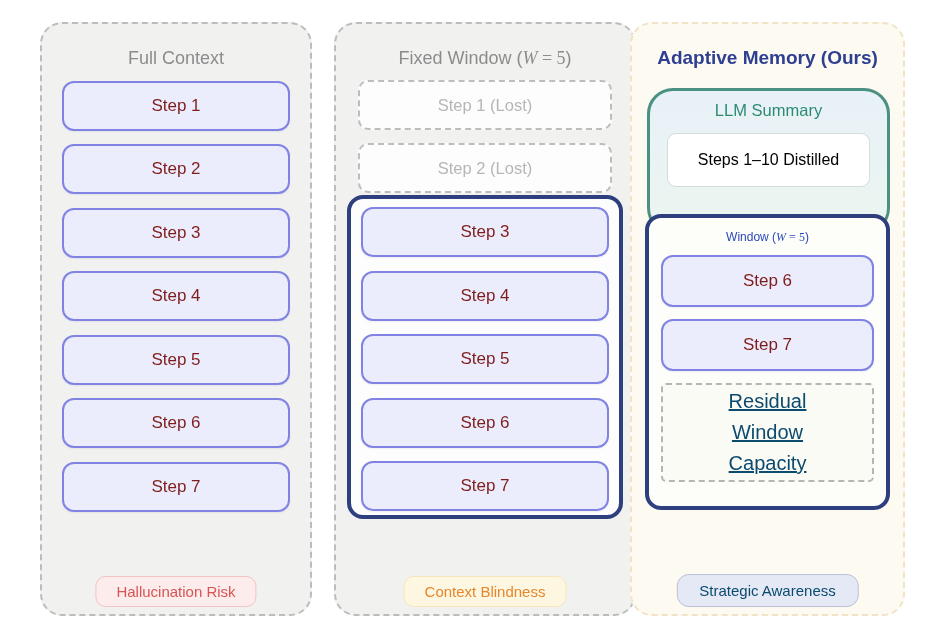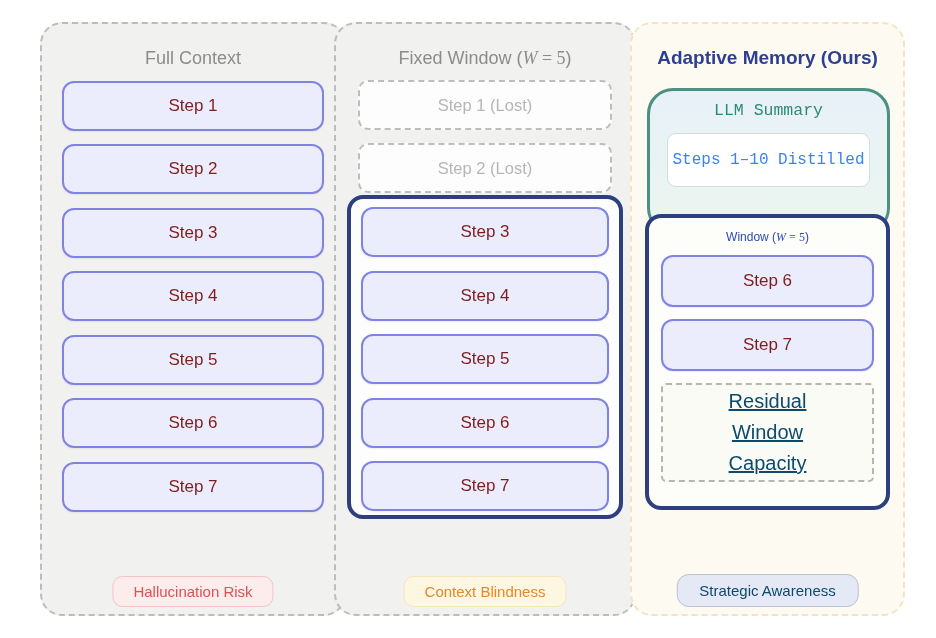--- a/index.html
+++ b/index.html
@@ -21,21 +21,21 @@
     border-radius: 22px;
   }
   .panel-gray {
     background: #f1f1f0;
     border: 2px dashed #bcbcbc;
   }
   .panel-cream {
     background: #fdfaf1;
     border: 2px dashed #f1e3c6;
   }
-  #panel-full    { left: 40px;  width: 306px; }
+  #panel-full    { left: 40px;  width: 272px; }
   #panel-fixed   { left: 334px; width: 302px; }
   #panel-adaptive{ left: 630px; width: 275px; }
 
   .panel-title {
     position: absolute;
     top: 24px; left: 0; right: 0;
     text-align: center;
     font-size: 18px;
     color: #8c8c8c;
     white-space: nowrap;
@@ -95,39 +95,38 @@
   }
   .navy-container .step { left: 10px; right: 10px; }
 
   .llm-box {
     position: absolute;
     top: 64px; left: 15px; right: 13px;
     height: 146px;
     background: linear-gradient(180deg, #e8f1f8 0%, #ebf5ef 100%);
     border: 3px solid #4b9181;
     border-radius: 26px;
-    font-family: Liberation Mono, monospace;
   }
   .llm-title {
     position: absolute;
     top: 10px; left: 0; right: 0;
     text-align: center;
     font-size: 16.5px;
     color: #2e8b72;
   }
   .llm-inner {
     position: absolute;
     top: 42px; left: 17px; right: 17px;
     height: 54px;
     background: #ffffff;
     border: 1.5px solid #d2dfd9;
     border-radius: 9px;
     display: flex; align-items: center; justify-content: center;
     font-size: 16px;
-    color: #3b82f6;
+    color: #000000;
   }
 
   .window-box {
     position: absolute;
     top: 190px; left: 13px; right: 13px;
     height: 296px;
     background: #fdfdfa;
     border: 4px solid #2d3f7e;
     border-radius: 16px;
   }

